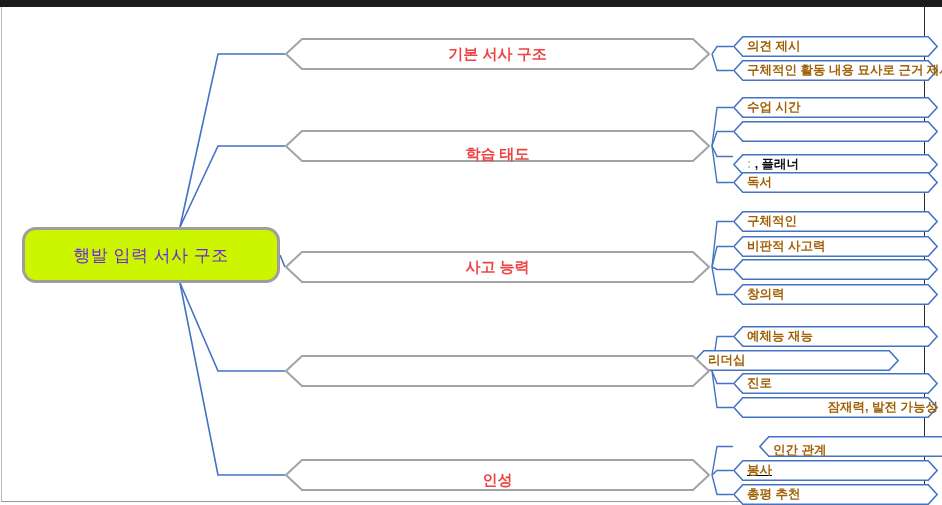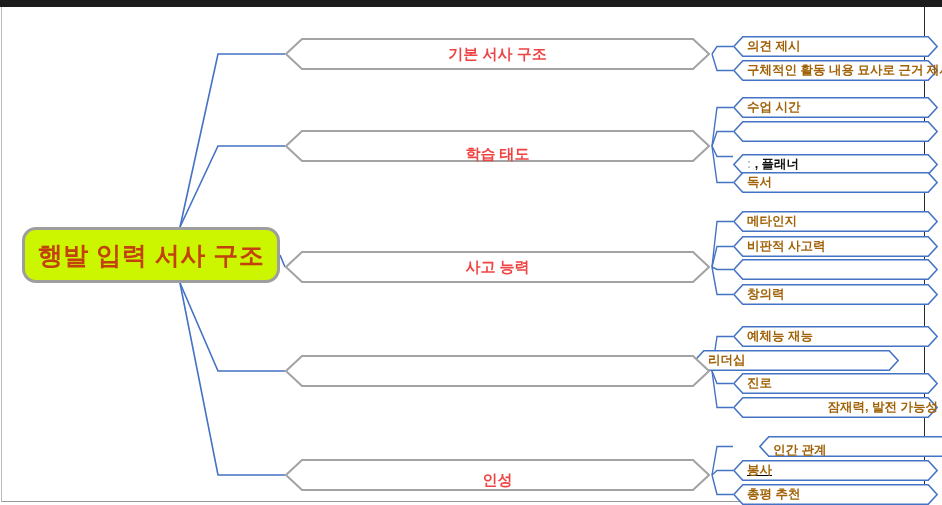--- a/index.html
+++ b/index.html
@@ -39,21 +39,21 @@
   .root-node{
     position:absolute;
     z-index:20;
     background:#ccf500;
     border:3px solid #9e9e9e;
     border-radius:14px;
     display:flex;align-items:center;justify-content:center;
     box-sizing:border-box;
   }
   .root-node .txt{
-    font-size:25px;font-weight:bold;color:#c2410c;
+    font-size:17px;font-weight:normal;color:#6d28d9;
     letter-spacing:0.5px;white-space:nowrap;
   }
 
   
   .branch-node{
     position:absolute;z-index:18;
     display:flex;align-items:center;justify-content:center;
     box-sizing:border-box;
   }
   .branch-node svg{position:absolute;left:0;top:0;}
@@ -169,21 +169,21 @@
       <div class="branch-node" style="left: 285px; top: 251px; width: 425px; height: 32px;">
         <svg width="425" height="32" viewBox="0 0 425 32">
           <path d="M 17 1 L 408 1 L 424 16 L 408 31 L 17 31 L 1 16 Z" fill="#ffffff" stroke="#a3a3a3" stroke-width="2"></path>
         </svg>
         <span class="txt">사고 능력</span>
       </div>
       <div class="leaf-node" style="left: 733px; top: 211px; width: 205px; height: 21px;">
         <svg width="205" height="21" viewBox="0 0 205 21">
           <path d="M 9.8 0.8 L 195.2 0.8 L 204.2 10.5 L 195.2 20.2 L 9.8 20.2 L 0.8 10.5 Z" fill="#ffffff" stroke="#4472c4" stroke-width="1.6"></path>
         </svg>
-        <span class="txt">메타인지</span>
+        <span class="txt">구체적인</span>
       </div>
       <div class="leaf-node" style="left: 733px; top: 236px; width: 205px; height: 21px;">
         <svg width="205" height="21" viewBox="0 0 205 21">
           <path d="M 9.8 0.8 L 195.2 0.8 L 204.2 10.5 L 195.2 20.2 L 9.8 20.2 L 0.8 10.5 Z" fill="#ffffff" stroke="#4472c4" stroke-width="1.6"></path>
         </svg>
         <span class="txt">비판적 사고력</span>
       </div>
       <div class="leaf-node" style="left: 733px; top: 259px; width: 205px; height: 21px;">
         <svg width="205" height="21" viewBox="0 0 205 21">
           <path d="M 9.8 0.8 L 195.2 0.8 L 204.2 10.5 L 195.2 20.2 L 9.8 20.2 L 0.8 10.5 Z" fill="#ffffff" stroke="#4472c4" stroke-width="1.6"></path>

